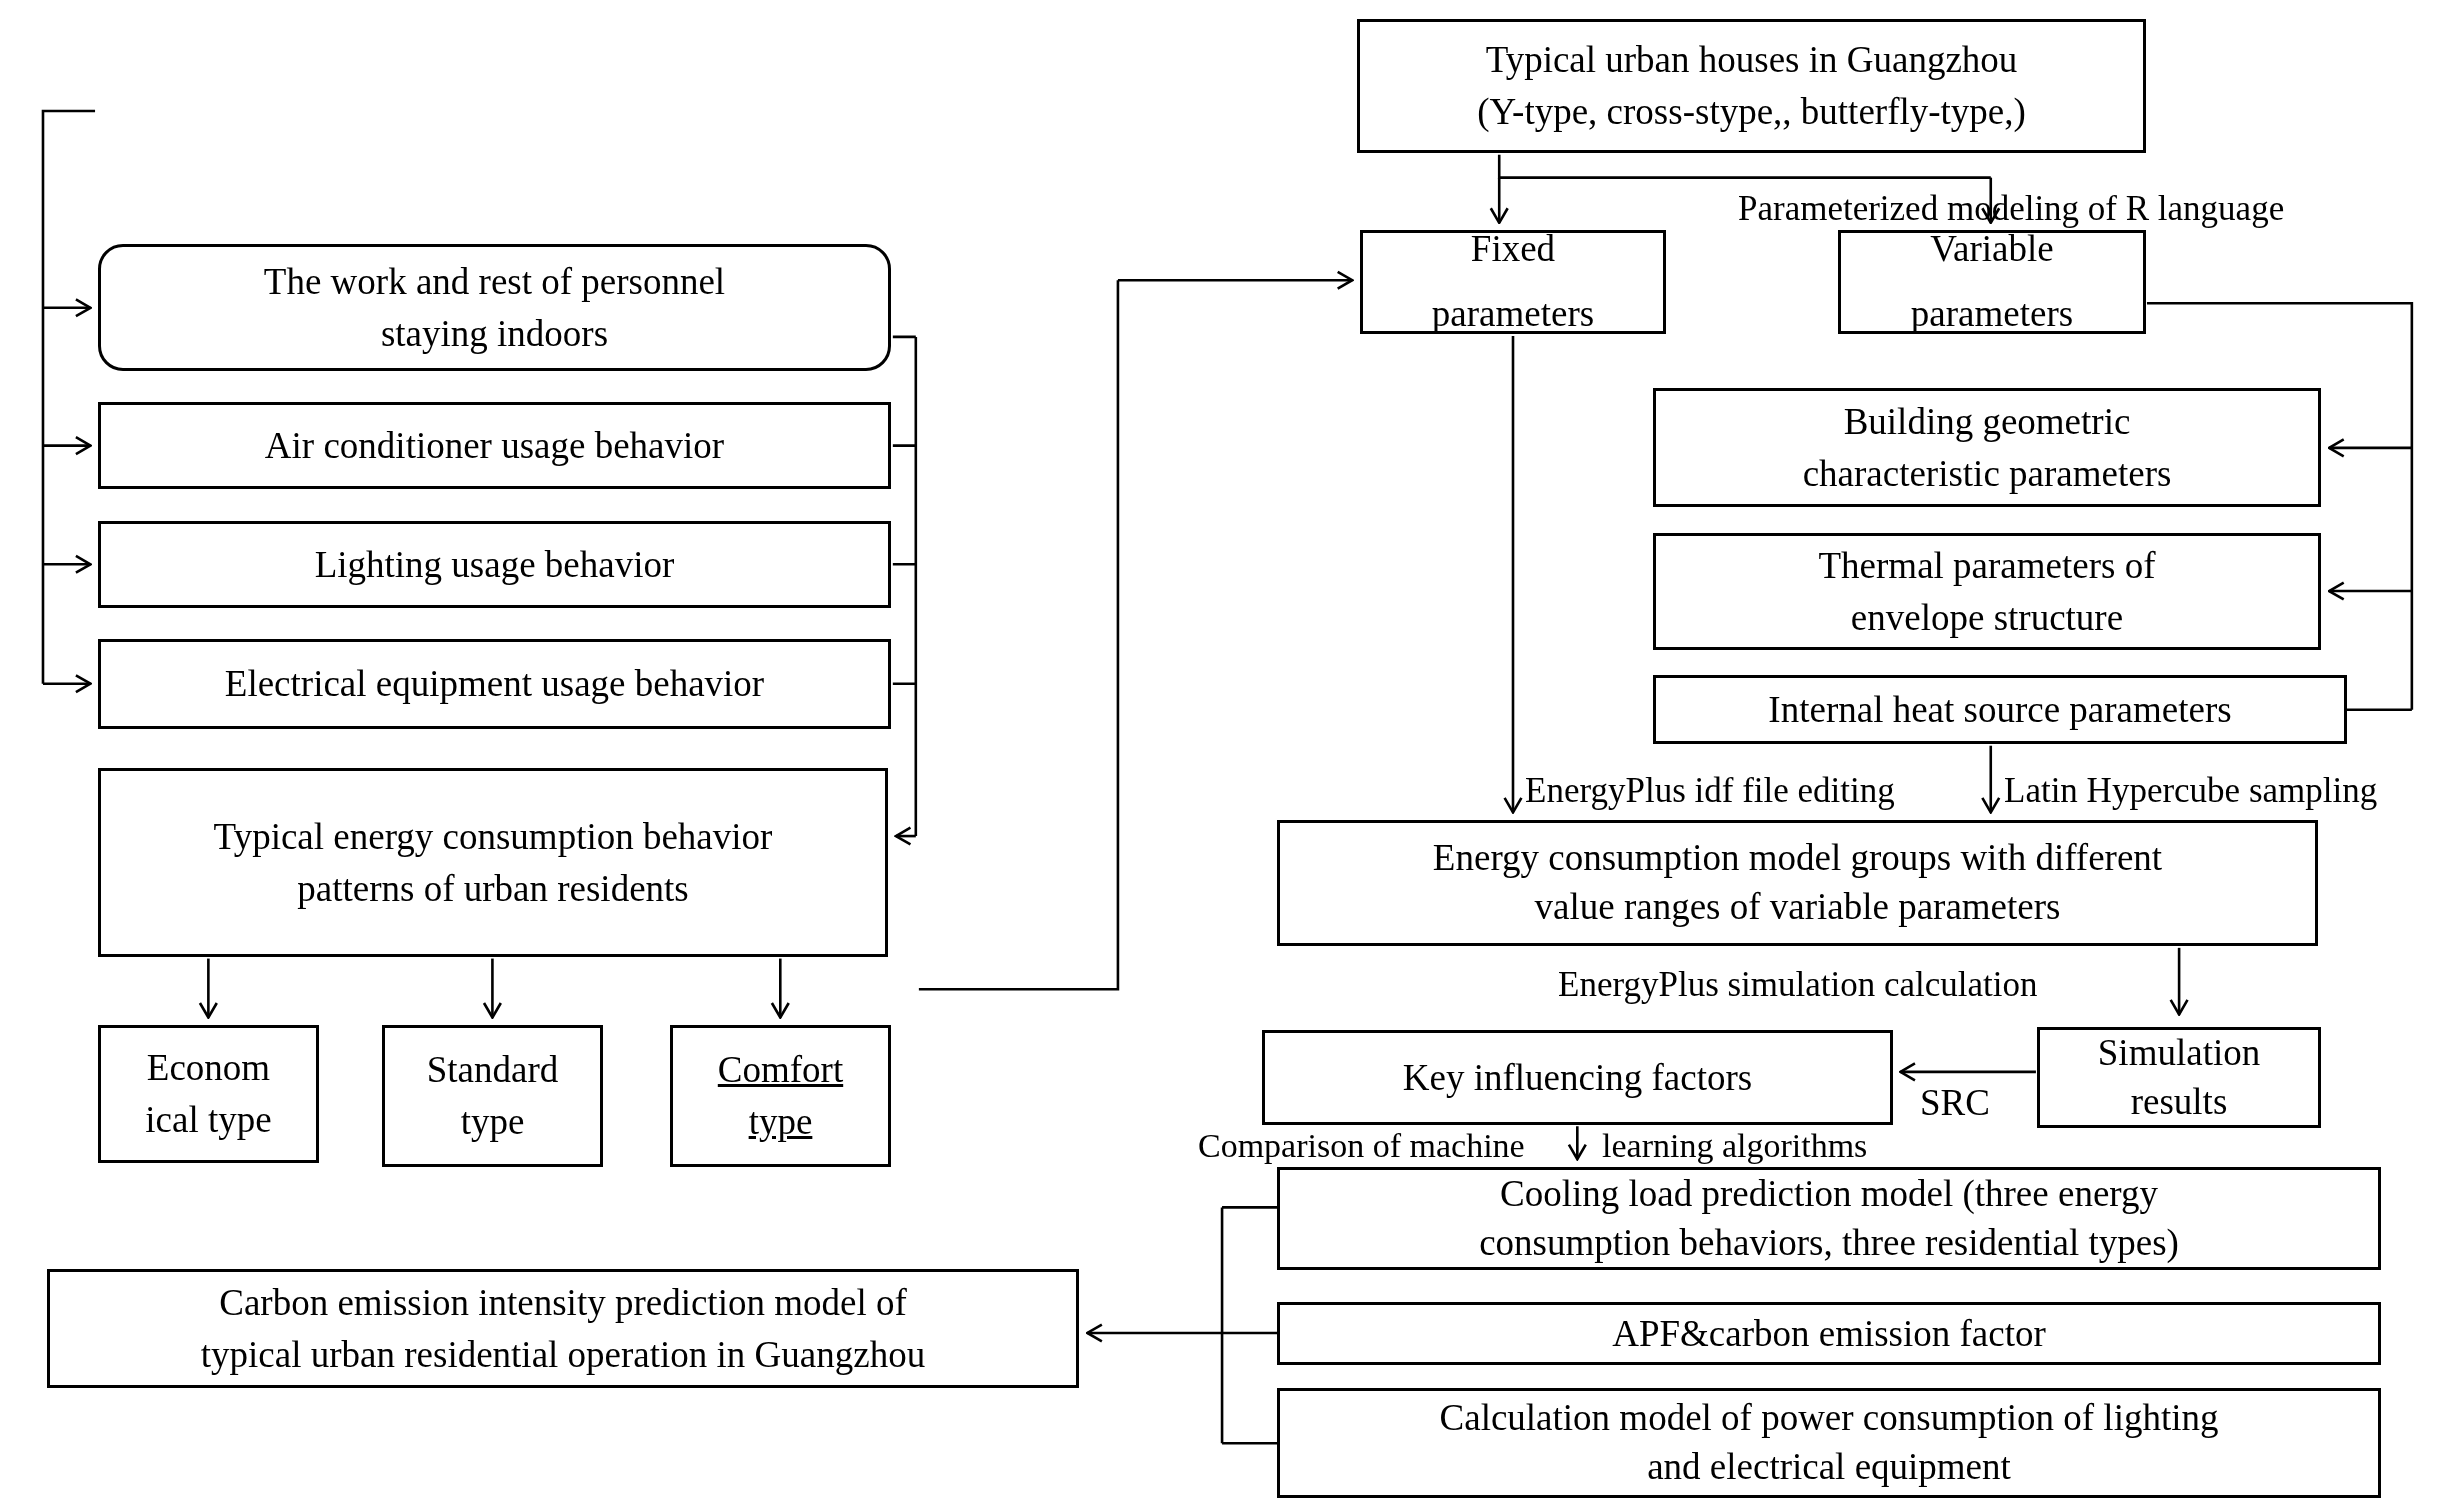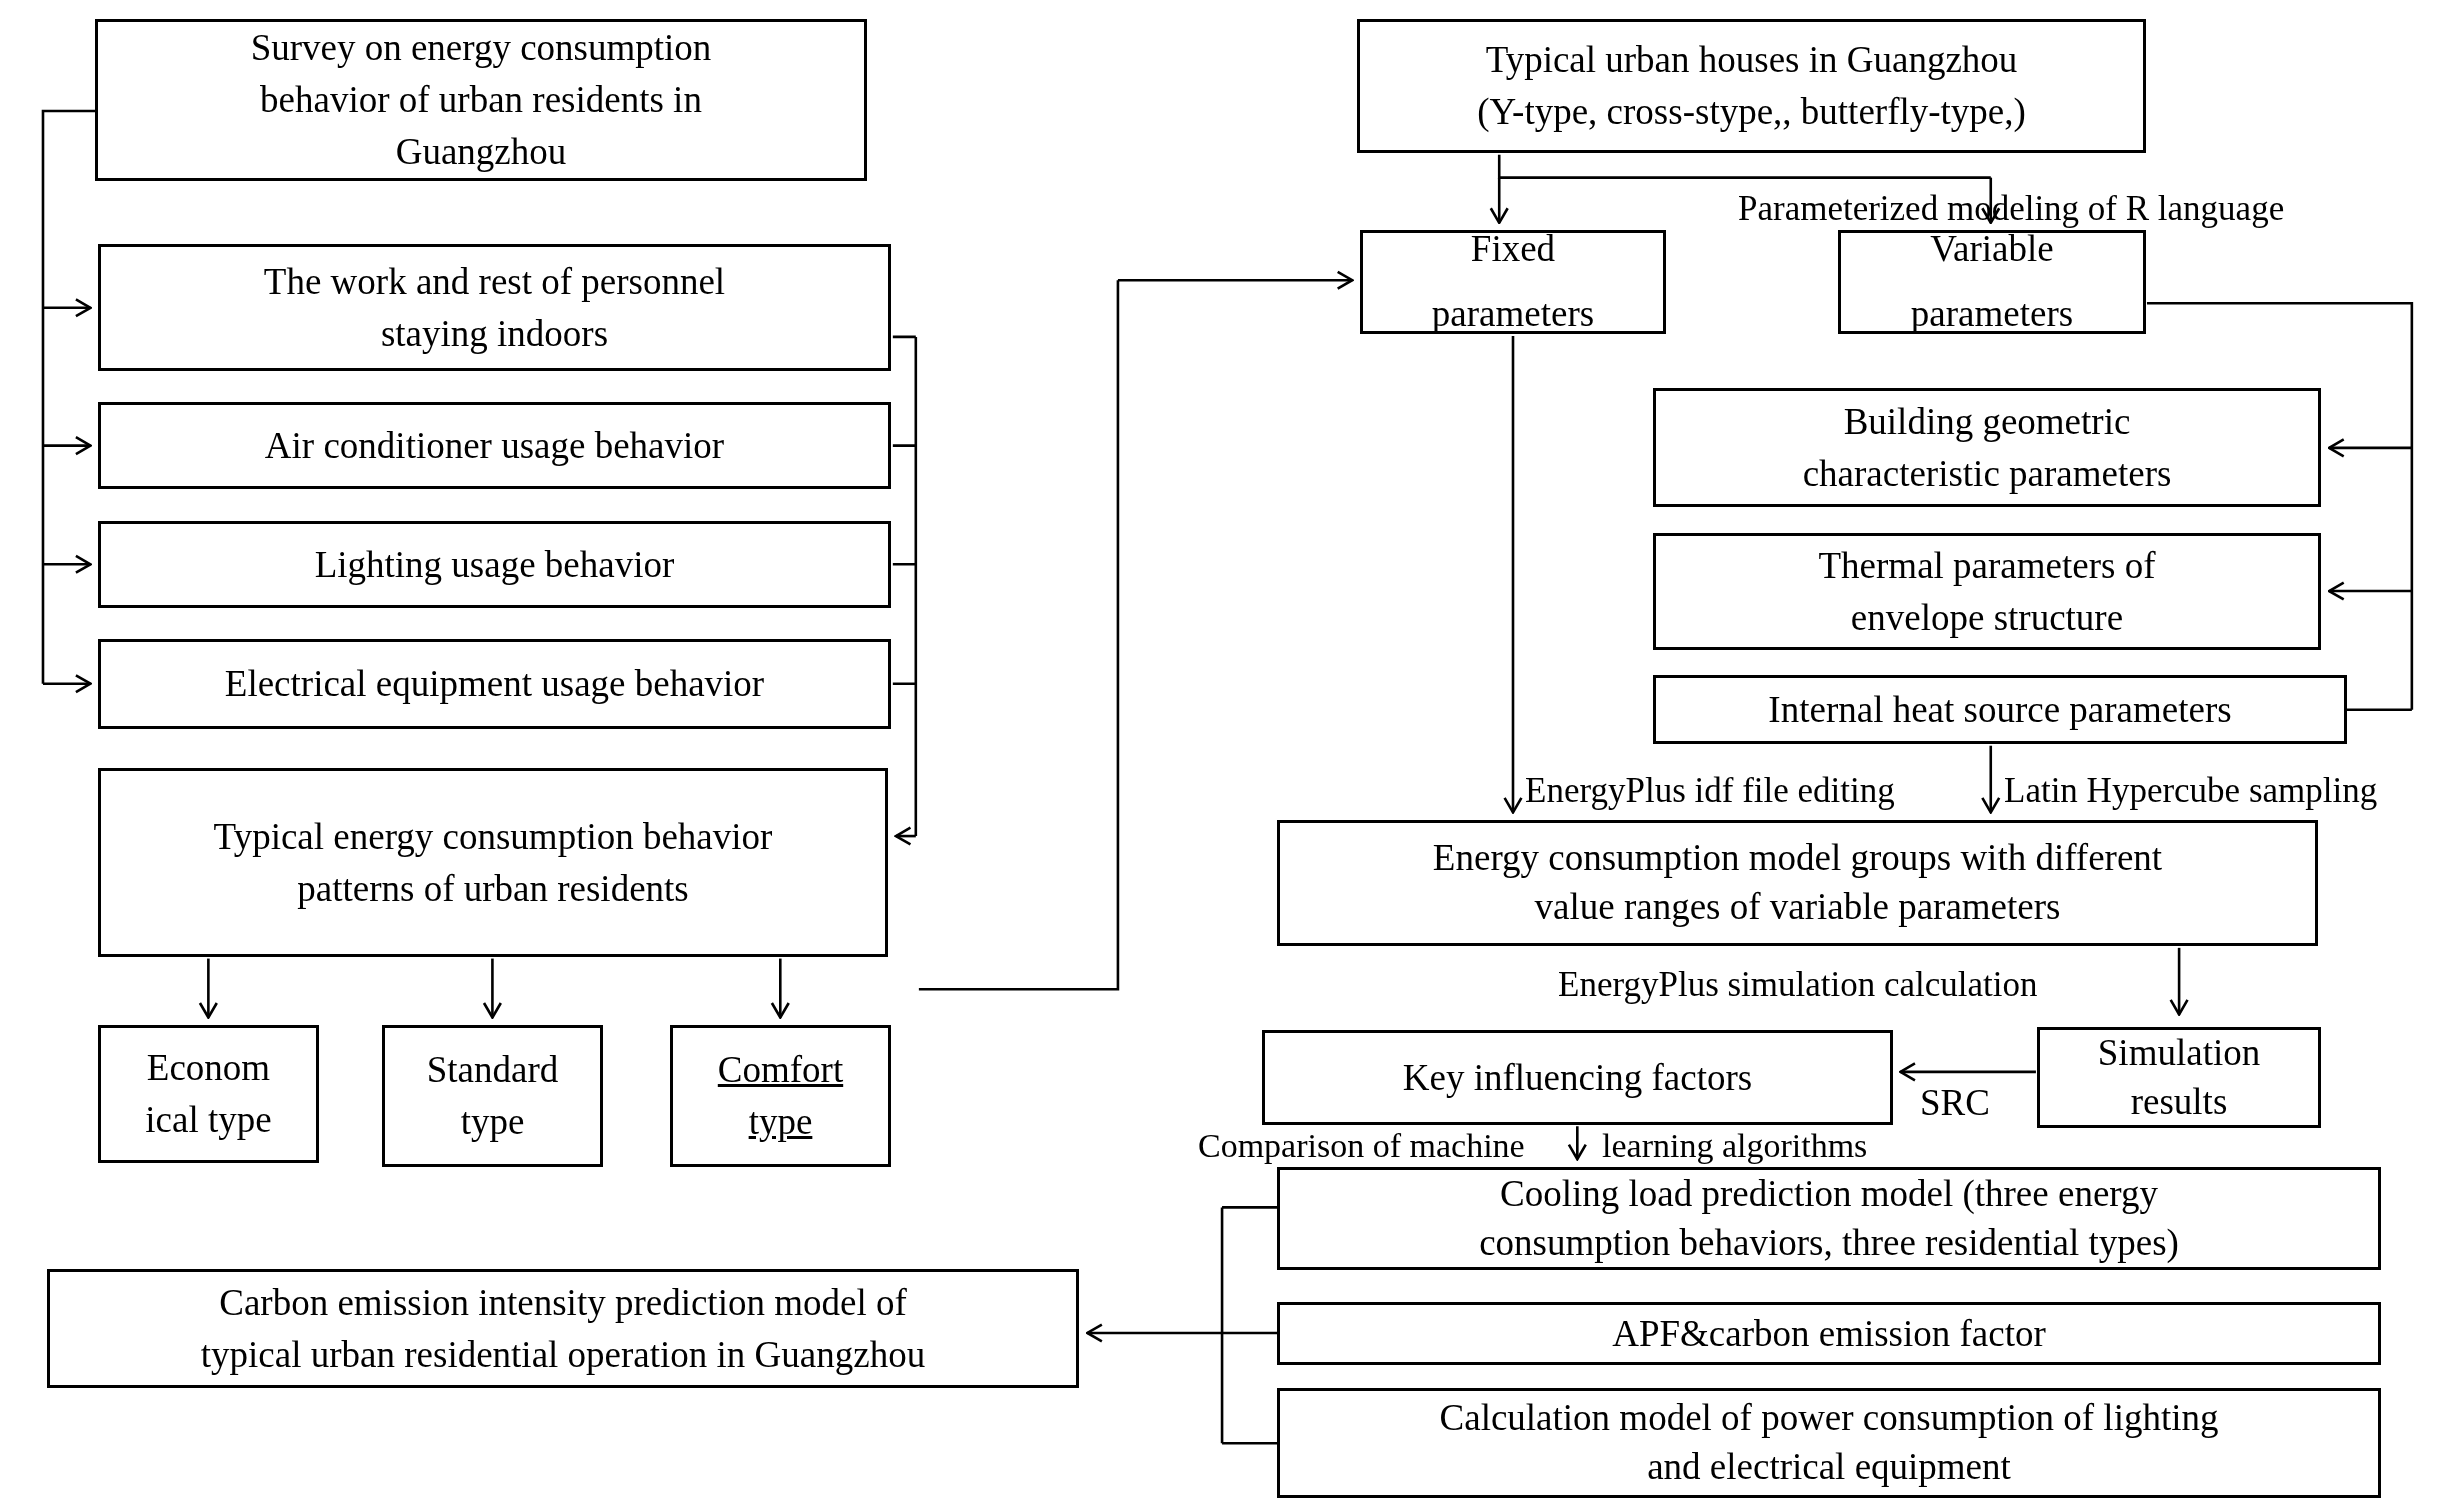--- a/index.html
+++ b/index.html
@@ -80,25 +80,22 @@
 
       <line x1="2659" y1="1400" x2="2482" y2="1400" marker-end="url(#arr)"></line>
 
       <line x1="2060" y1="1471" x2="2060" y2="1514" marker-end="url(#arr)"></line>
 
       <path d="M 1668,1577 H 1596 M 1668,1741 H 1596 M 1668,1885 H 1596 M 1596,1577 V 1885"></path>
       <line x1="1596" y1="1741" x2="1420" y2="1741" marker-end="url(#arr)"></line>
     </g>
   </svg>
 
-  <div class="node" style="left:95px;top:19px;width:772px;height:162px;">Survey on energy consumption
-behavior of urban residents in
-Guangzhou</div>
 
-  <div class="node" style="left:98px;top:244px;width:793px;height:127px;">The work and rest of personnel
+  <div class="node" style="left:98px;top:244px;width:793px;height:127px;border-radius:25px;">The work and rest of personnel
 staying indoors</div>
 
   <div class="node" style="left:98px;top:402px;width:793px;height:87px;">Air conditioner usage behavior</div>
 
   <div class="node" style="left:98px;top:521px;width:793px;height:87px;">Lighting usage behavior</div>
 
   <div class="node" style="left:98px;top:639px;width:793px;height:90px;">Electrical equipment usage behavior</div>
 
   <div class="node" style="left:98px;top:768px;width:790px;height:189px;">Typical energy consumption behavior
 patterns of urban residents</div>

